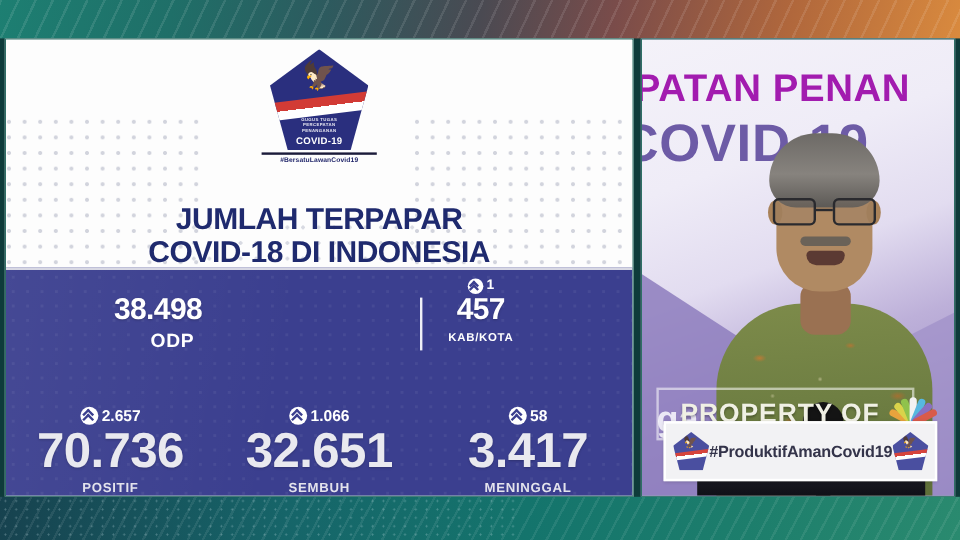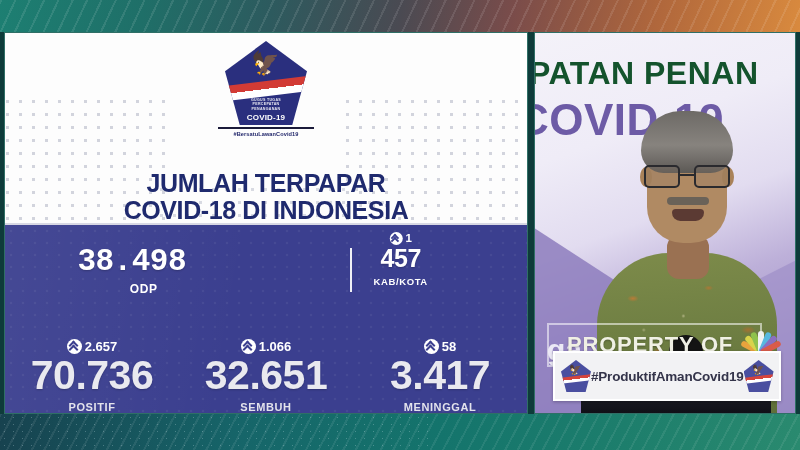--- a/index.html
+++ b/index.html
@@ -148,22 +148,22 @@
   .stat .value {
     font-weight:bold; letter-spacing:-0.5px; line-height:1;
     text-shadow:0 1px 2px rgba(0,0,0,.22);
   }
   .stat .label {
     font-weight:bold; letter-spacing:.6px; margin-top:5px;
   }
 
   
   #stat-odp, #stat-pdp { flex:1; }
-  #stat-odp .value, #stat-pdp .value { font-size:31px;font-family:Liberation Mono, monospace; }
-  #stat-odp .label, #stat-pdp .label { font-size:12px;padding-left:24px; }
+  #stat-odp .value, #stat-pdp .value { font-size:25px; }
+  #stat-odp .label, #stat-pdp .label { font-size:16px;padding-left:24px; }
   #stat-odp .value, #stat-pdp .value { margin-top:13px; }
 
   #region-group {
     flex:1.06; display:flex; align-items:flex-start; justify-content:center;
     position:relative; padding-top:13px;
   }
   #stat-provinsi, #stat-kabkota { text-align:center; }
   #stat-provinsi .value, #stat-kabkota .value { font-size:25px; }
   #stat-provinsi .label, #stat-kabkota .label { font-size:9.5px; }
   #stat-provinsi { width:74px; }
@@ -226,21 +226,21 @@
     background:#8d7cbd; opacity:.85;
     clip-path:polygon(0% 10%, 100% 55%, 100% 100%, 0% 100%);
   }
   #backdrop-shape2 {
     position:absolute; right:-20px; top:190px; width:150px; height:230px;
     background:#9e8fc8; opacity:.7;
     clip-path:polygon(0% 45%, 100% 12%, 100% 100%, 0% 100%);
   }
   #backdrop-text1 {
     position:absolute; left:-6px; top:22px; white-space:nowrap;
-    font-size:32px; font-weight:bold; color:#14532d; letter-spacing:.5px;
+    font-size:32px; font-weight:bold; color:#a21caf; letter-spacing:.5px;
   }
   #backdrop-text2 {
     position:absolute; left:-18px; top:62px; white-space:nowrap;
     font-size:44px; font-weight:bold; color:#6d5ba6; letter-spacing:.5px;
   }
   #backdrop-text3 {
     position:absolute; left:12px; top:300px; white-space:nowrap;
     font-size:30px; font-weight:bold; color:#f3f1fa; opacity:.92;
   }
 

